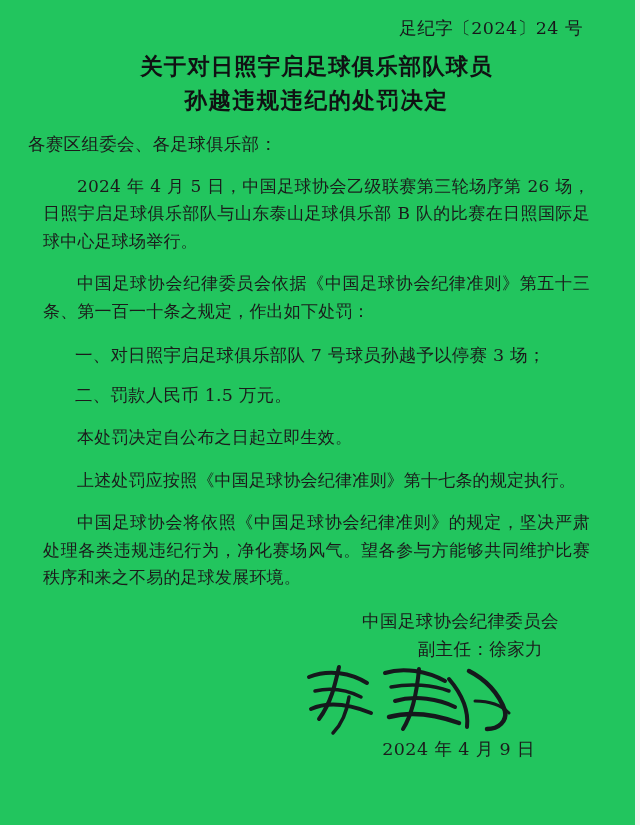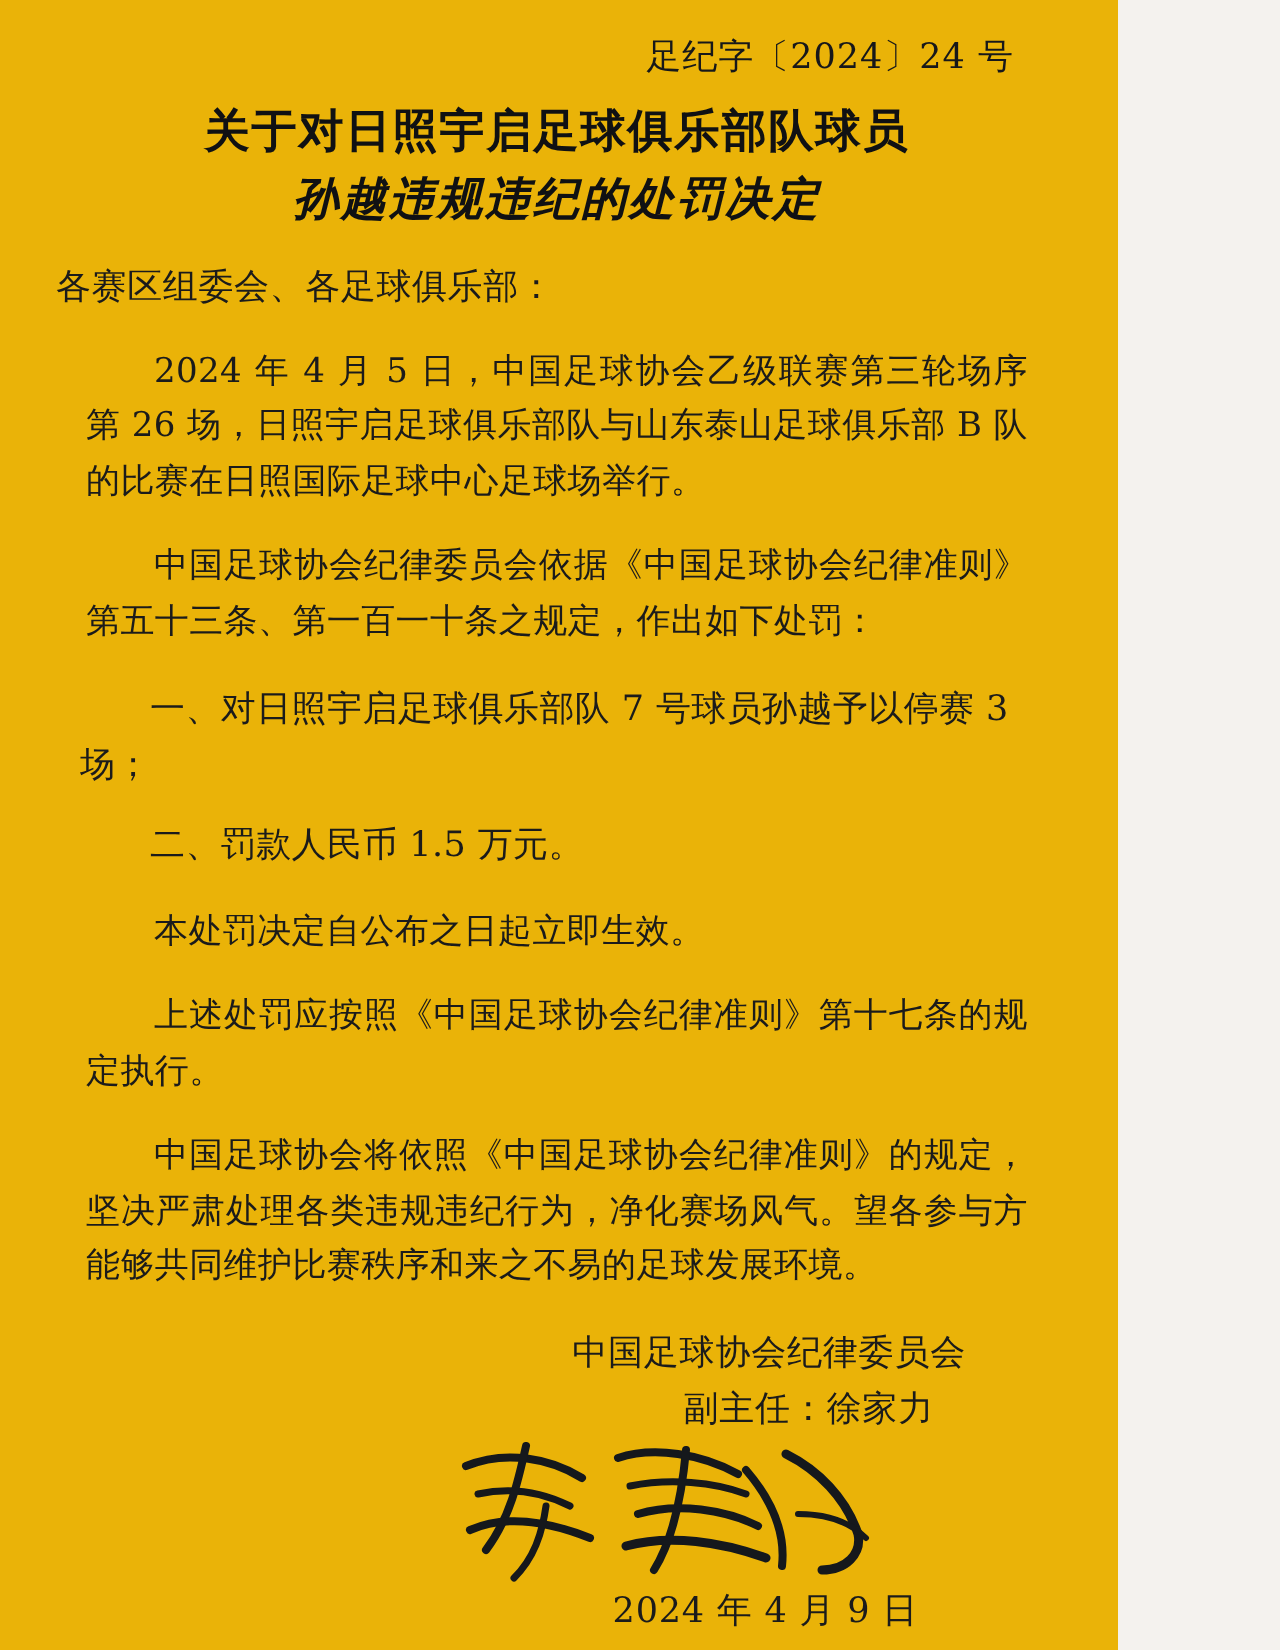--- a/index.html
+++ b/index.html
@@ -9,25 +9,25 @@
   body {
     width: 640px;
     height: 825px;
     background: #f4f2ee;
     font-family: "DejaVu Serif", "Liberation Serif", serif;
     color: #1b1b1b;
     overflow: hidden;
   }
   .page {
     position: relative;
-    width: 559px;
+    width: 635px;
     height: 825px;
     box-sizing: border-box;
     padding: 10px 30px 10px 28px;
-    background: #eab308;
+    background: #22c55e;
   }
   .doc-number {
     text-align: right;
     font-size: 17.5px;
     letter-spacing: 0.5px;
     margin: 6px 22px 10px 0;
     color: #17181a;
   }
   .title {
     text-align: center;
@@ -36,21 +36,20 @@
     line-height: 1.5;
     letter-spacing: 1px;
     margin: 0 10px 12px 10px;
     color: #101113;
   }
   .title .line {
     display: block;
   }
   .title .line2 {
     letter-spacing: 1.5px;
-    font-style: italic;
   }
   .salutation {
     font-size: 17.5px;
     line-height: 1.62;
     letter-spacing: 0.3px;
     margin: 0 0 2px 0;
   }
   .para {
     font-size: 17px;
     line-height: 1.62;

